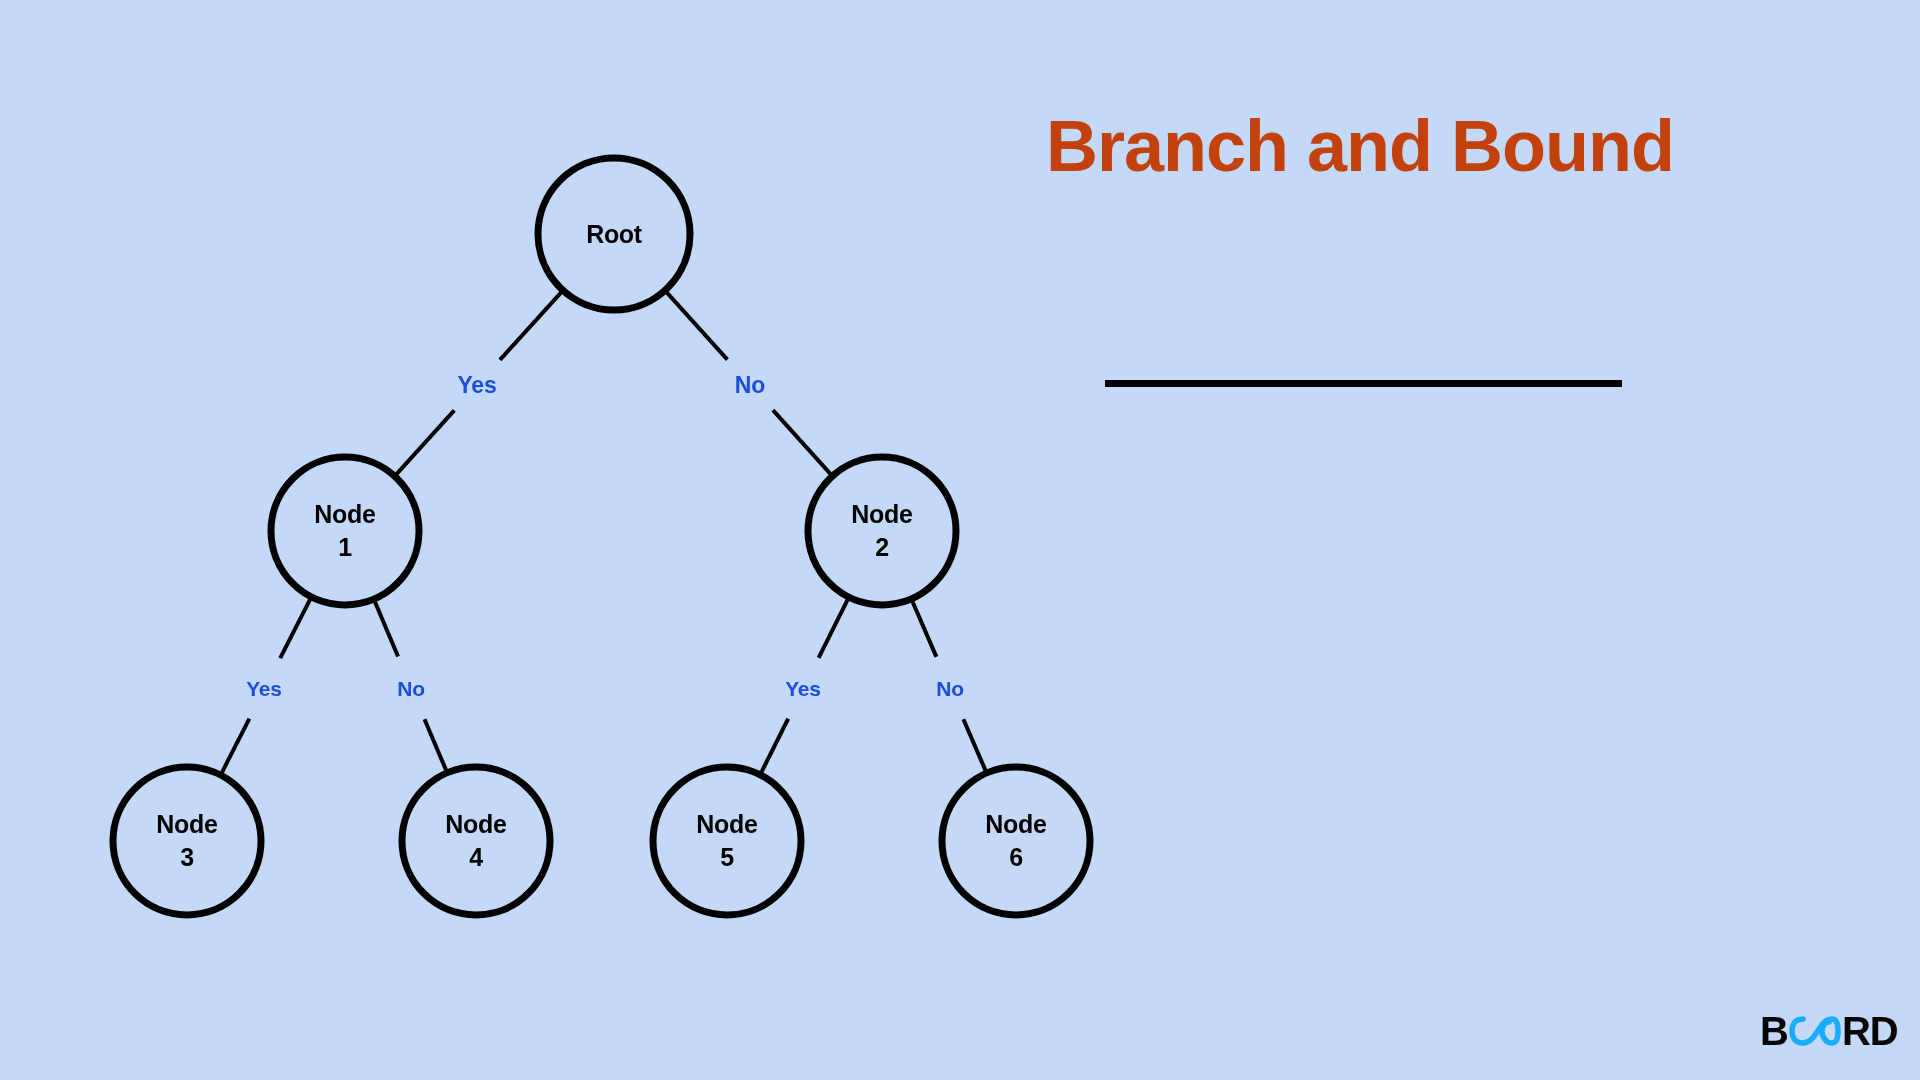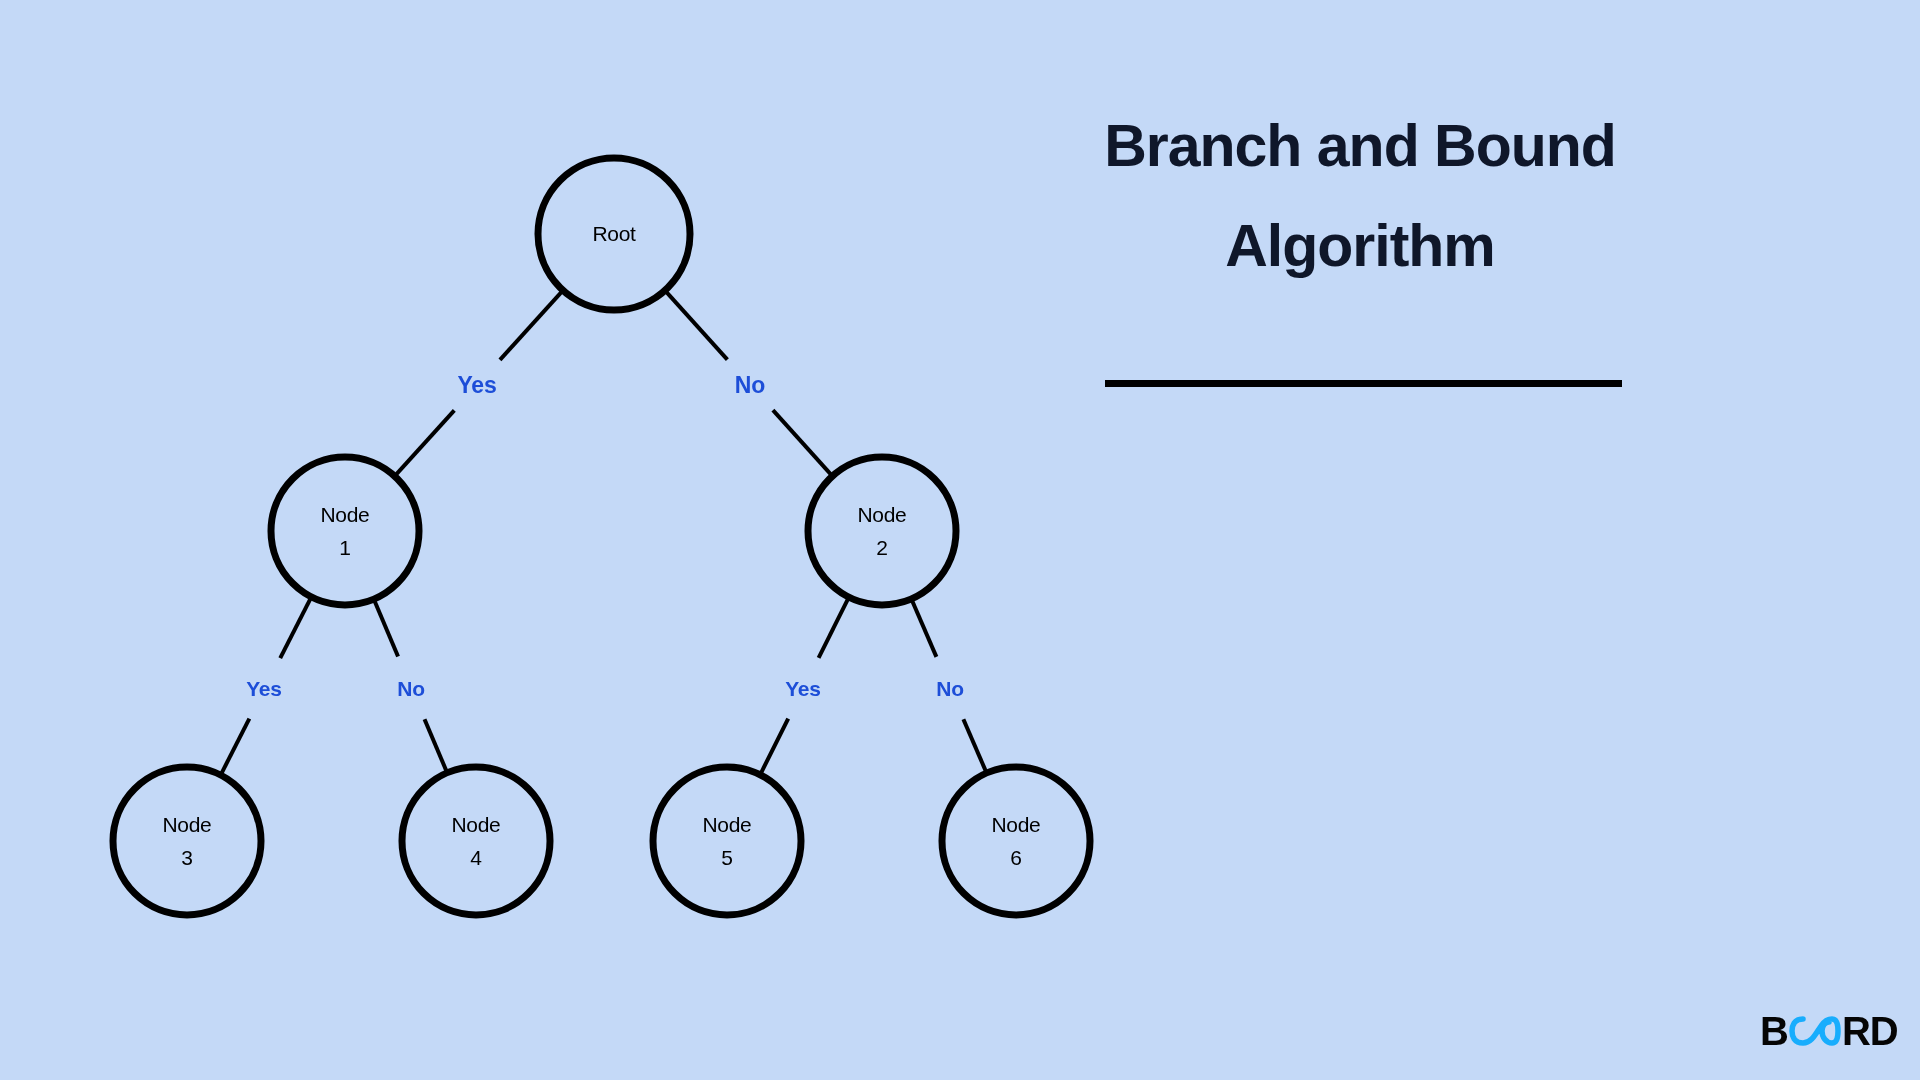--- a/index.html
+++ b/index.html
@@ -40,22 +40,22 @@
     stroke: #000000;
     stroke-width: 7;
   }
 
   
   .node-label {
     position: absolute;
     text-align: center;
     color: #000000;
     font-family: "Liberation Sans", sans-serif;
-    font-weight: normal;
-    font-size: 21px;
+    font-weight: bold;
+    font-size: 25px;
     line-height: 33px;
     letter-spacing: -0.3px;
     white-space: pre-line;
     transform: translate(-50%, -50%);
     pointer-events: none;
   }
   .node-label.single {
     line-height: 30px;
   }
 
@@ -77,24 +77,24 @@
 
   
   #title-block {
     position: absolute;
     left: 960px;
     top: 96px;
     width: 800px;
     text-align: center;
   }
   .title-line {
-    color: #0f172a;
+    color: #c2410c;
     font-family: "Liberation Sans Narrow", "Liberation Sans", sans-serif;
     font-weight: bold;
-    font-size: 59px;
+    font-size: 72px;
     line-height: 100px;
     letter-spacing: -1px;
   }
   #title-rule {
     position: absolute;
     left: 1105px;
     top: 380px;
     width: 517px;
     height: 7px;
     background: #000000;
@@ -173,21 +173,20 @@
       <div class="edge-label" style="left: 477px; top: 385px;">Yes</div>
       <div class="edge-label" style="left: 750px; top: 385px;">No</div>
       <div class="edge-label small" style="left: 264px; top: 688px;">Yes</div>
       <div class="edge-label small" style="left: 411px; top: 688px;">No</div>
       <div class="edge-label small" style="left: 803px; top: 688px;">Yes</div>
       <div class="edge-label small" style="left: 950px; top: 688px;">No</div>
     </div>
 
   <div id="title-block">
     <div class="title-line">Branch and Bound</div>
-    <div class="title-line">Algorithm</div>
   </div>
   <div id="title-rule"></div>
 
   <div id="brand-logo">
     <span class="brand-text">B</span>
     <svg id="brand-mark" width="52" height="32" viewBox="0 0 52 32" xmlns="http://www.w3.org/2000/svg">
       <path d="M14 4 C5 4 3 11 3 16 C3 21 5 28 14 28 C23 28 27 18 32 11 C35 6.5 39 4 43 4 C48 4 49 10 49 16 C49 22 48 28 43 28 C37 28 33 22 33 16 C33 11 36 7 40 7" fill="none" stroke="#18adfd" stroke-width="5.5" stroke-linecap="round"></path>
     </svg>
     <span class="brand-text">RD</span>
   </div>

